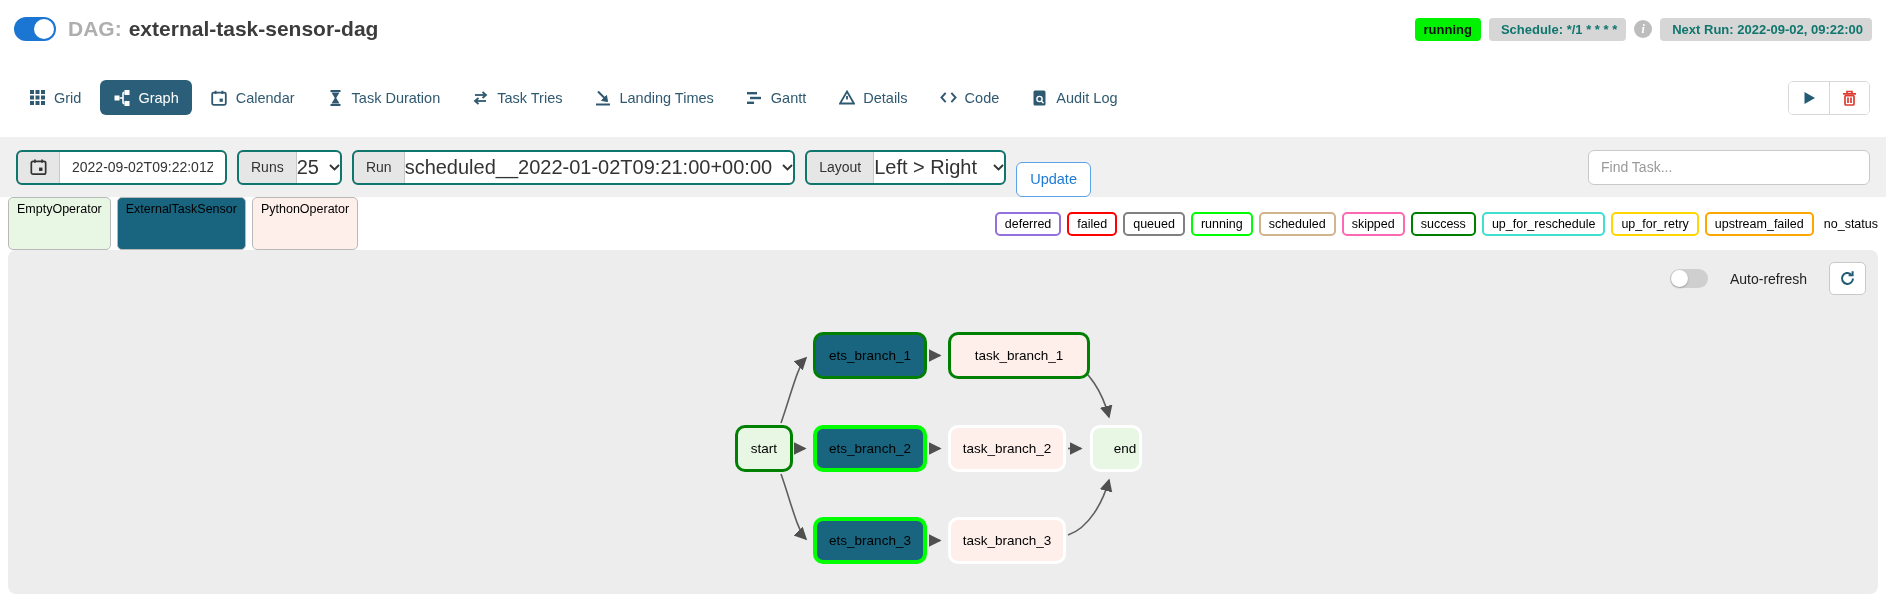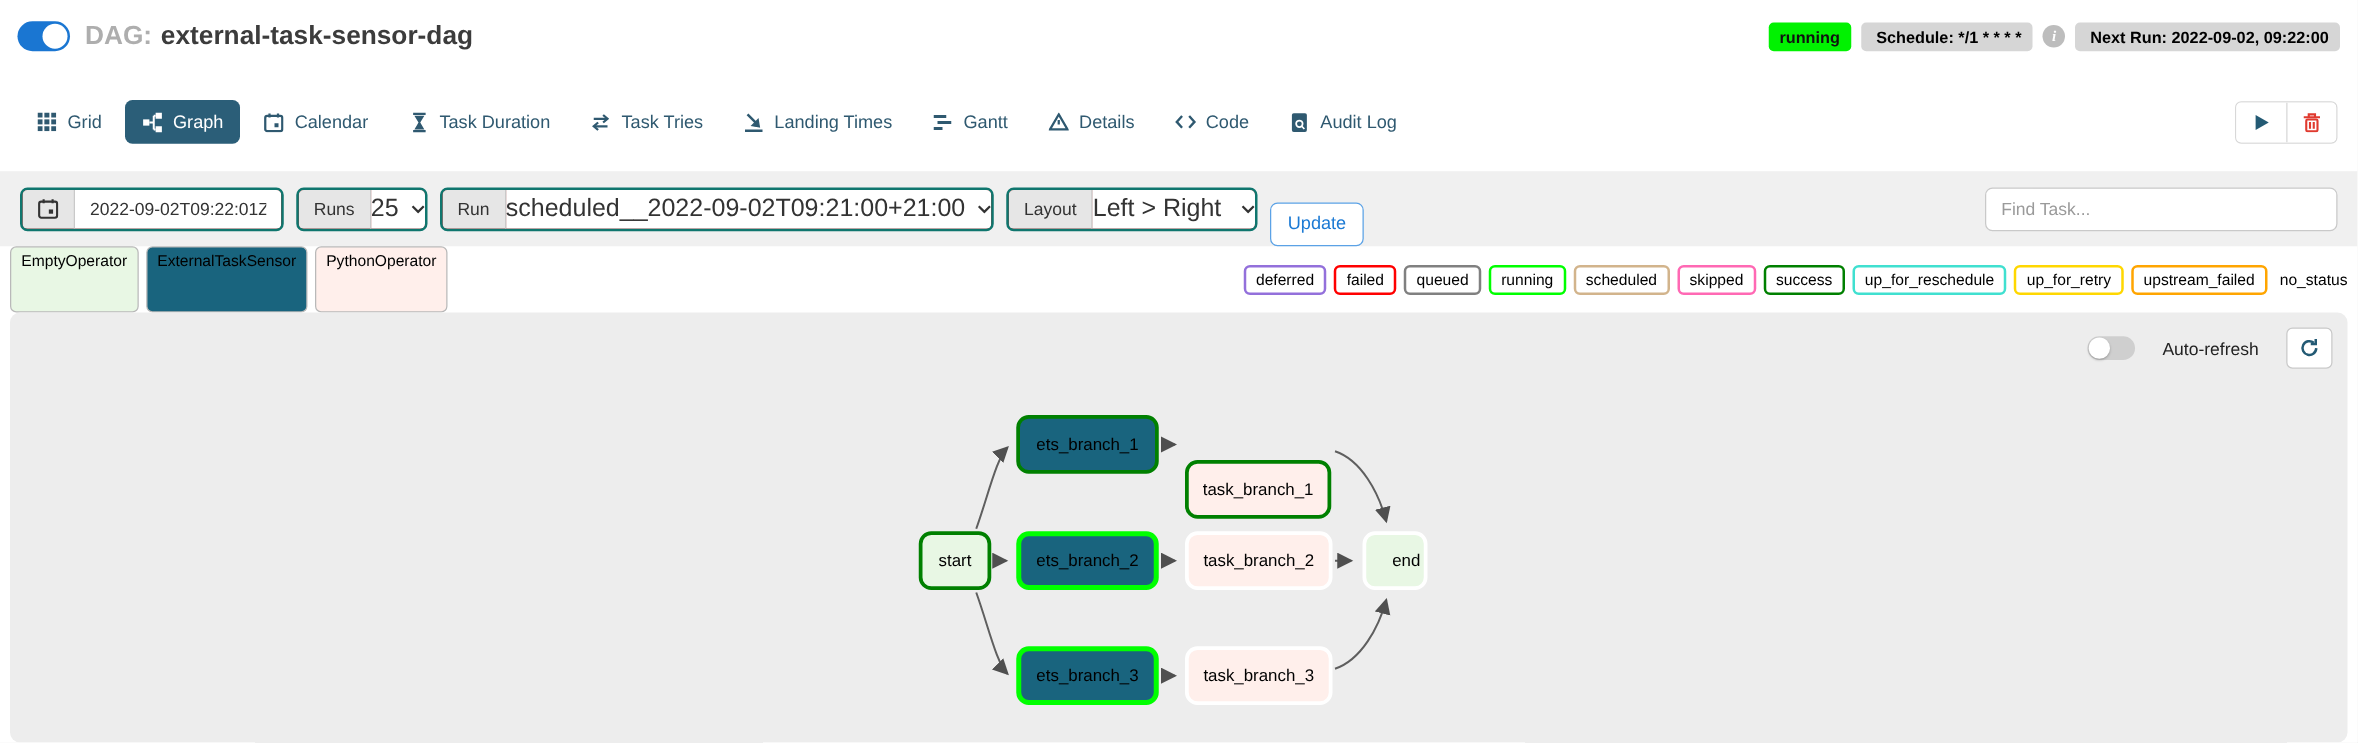--- a/index.html
+++ b/index.html
@@ -8,21 +8,21 @@
 
   
   .header { height:58px; display:flex; align-items:center; padding:0 14px;text-align:right; }
   .toggle-on { width:42px; height:24px; border-radius:12px; background:#1a76d2; position:relative; flex:0 0 auto; cursor:pointer; }
   .toggle-on .knob { position:absolute; right:2px; top:2px; width:20px; height:20px; border-radius:50%; background:#fff; }
   .dag-prefix { color:#aeaeae; font-size:21px; font-weight:bold; margin-left:12px; }
   .dag-title { color:#3c3c3c; font-size:21px; font-weight:bold; margin-left:7px; }
   .header-right { margin-left:auto; display:flex; align-items:center; gap:8px; }
   .badge { font-size:13px; font-weight:bold; padding:4px 9px; border-radius:4px; color:#111; white-space:nowrap; }
   .badge.running { background:#01f201; }
-  .badge.gray { background:#d6d6d6; color:#000000;padding-left:12px; }
+  .badge.gray { background:#d6d6d6; color:#0f766e;padding-left:12px; }
   .info-circle { width:18px; height:18px; border-radius:50%; background:#bdbdbd; color:#fff; font-size:12px; font-weight:bold; display:flex; align-items:center; justify-content:center; font-family:"Liberation Serif",serif; font-style:italic; }
 
   
   .tabrow { height:79px; display:flex; align-items:center; padding:0 16px; }
   .tabs { display:flex; align-items:center; gap:6px; }
   .tab { display:flex; align-items:center; gap:8px; padding:9px 13px; border-radius:6px; color:#2f5970; font-size:14.5px; cursor:pointer; white-space:nowrap; }
   .tab.active { background:#2b5e78; color:#fff; }
   .ticon { display:flex; align-items:center; justify-content:center; width:17px; height:17px; }
   .ticon svg { display:block; }
   .tab-actions { margin-left:auto; display:flex; border:1px solid #d8d8d8; border-radius:5px; overflow:hidden; }
@@ -57,21 +57,21 @@
   .ar-label { font-size:14px; color:#222; }
   .refresh-btn { width:37px; height:33px; background:#fff; border:1px solid #c9c9c9; border-radius:5px; display:flex; align-items:center; justify-content:center; cursor:pointer; }
 
   .edges { position:absolute; left:0; top:0; width:100%; height:100%; }
   .node { position:absolute; height:47px; border:3px solid transparent; border-radius:10px; display:flex; align-items:center; justify-content:center; font-size:13.5px; color:#000; cursor:pointer; white-space:nowrap; }
   .node.run-border { border-width:4px; }
   .n-start { left:727px; top:175px; width:58px; }
   .n-ets1  { left:805px; top:82px;  width:114px; }
   .n-ets2  { left:805px; top:175px; width:114px; }
   .n-ets3  { left:805px; top:267px; width:114px; }
-  .n-task1 { left:940px; top:82px;  width:117px;margin-top:36px; }
+  .n-task1 { left:940px; top:82px;  width:142px; }
   .n-task2 { left:940px; top:175px; width:118px; }
   .n-task3 { left:940px; top:267px; width:118px; }
   .n-end   { left:1082px; top:175px; width:52px; }
 </style>
 </head>
 <body>
 
 <div class="header">
   <div class="toggle-on">
       <div class="knob"></div>
@@ -235,21 +235,21 @@
       <span class="chev">
           <svg width="11" height="7" viewBox="0 0 11 7" fill="none" stroke="#333" stroke-width="1.8">
             <path d="M1 1 L5.5 5.5 L10 1"></path>
           </svg>
         </span>
     </div>
   </div>
   <div class="igroup">
     <div class="iaddon">Run</div>
     <div class="iselect">
-      <span>scheduled__2022-09-02T09:21:00+21:00</span>
+      <span>scheduled__2022-01-02T09:21:00+00:00</span>
       <span class="chev">
           <svg width="11" height="7" viewBox="0 0 11 7" fill="none" stroke="#333" stroke-width="1.8">
             <path d="M1 1 L5.5 5.5 L10 1"></path>
           </svg>
         </span>
     </div>
   </div>
   <div class="igroup">
     <div class="iaddon">Layout</div>
     <div class="iselect" style="min-width:130px; justify-content:space-between;">

